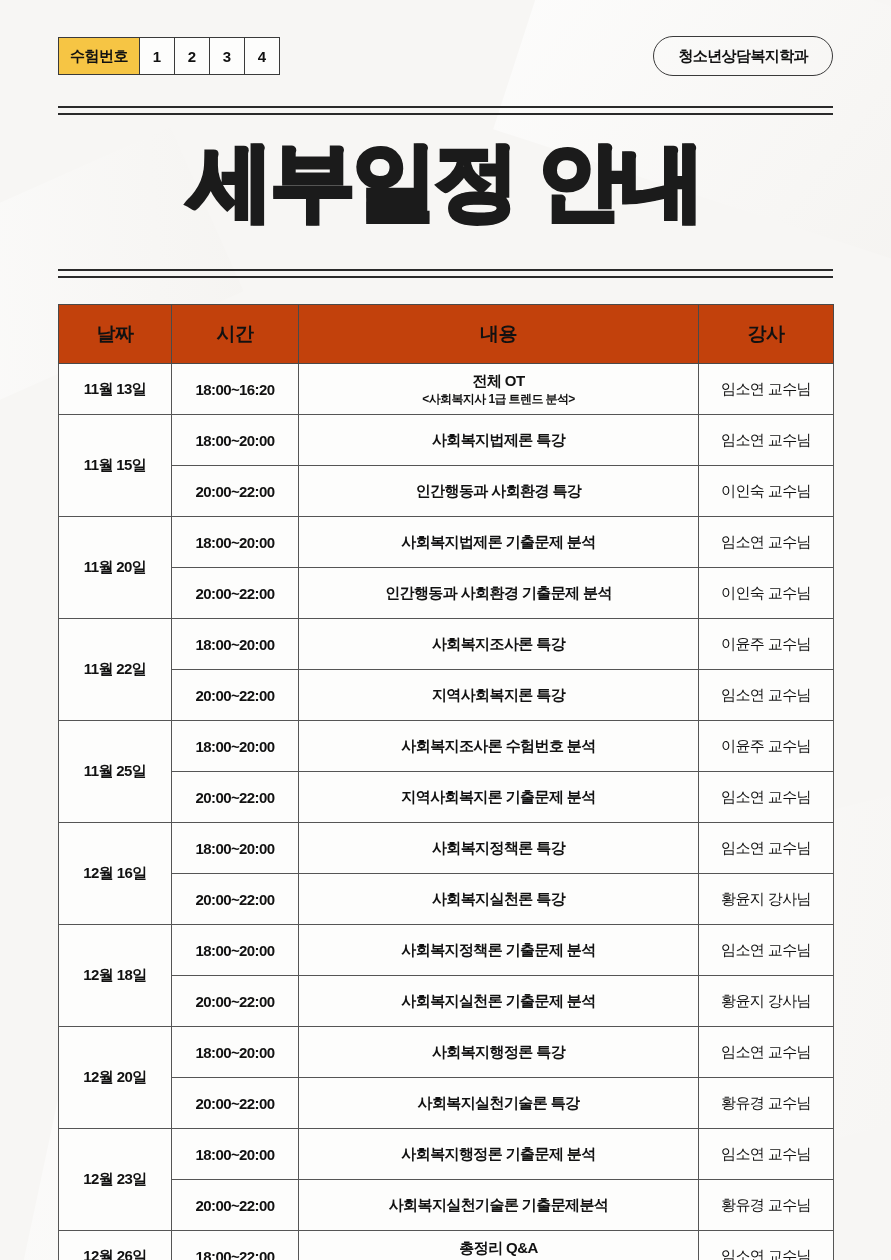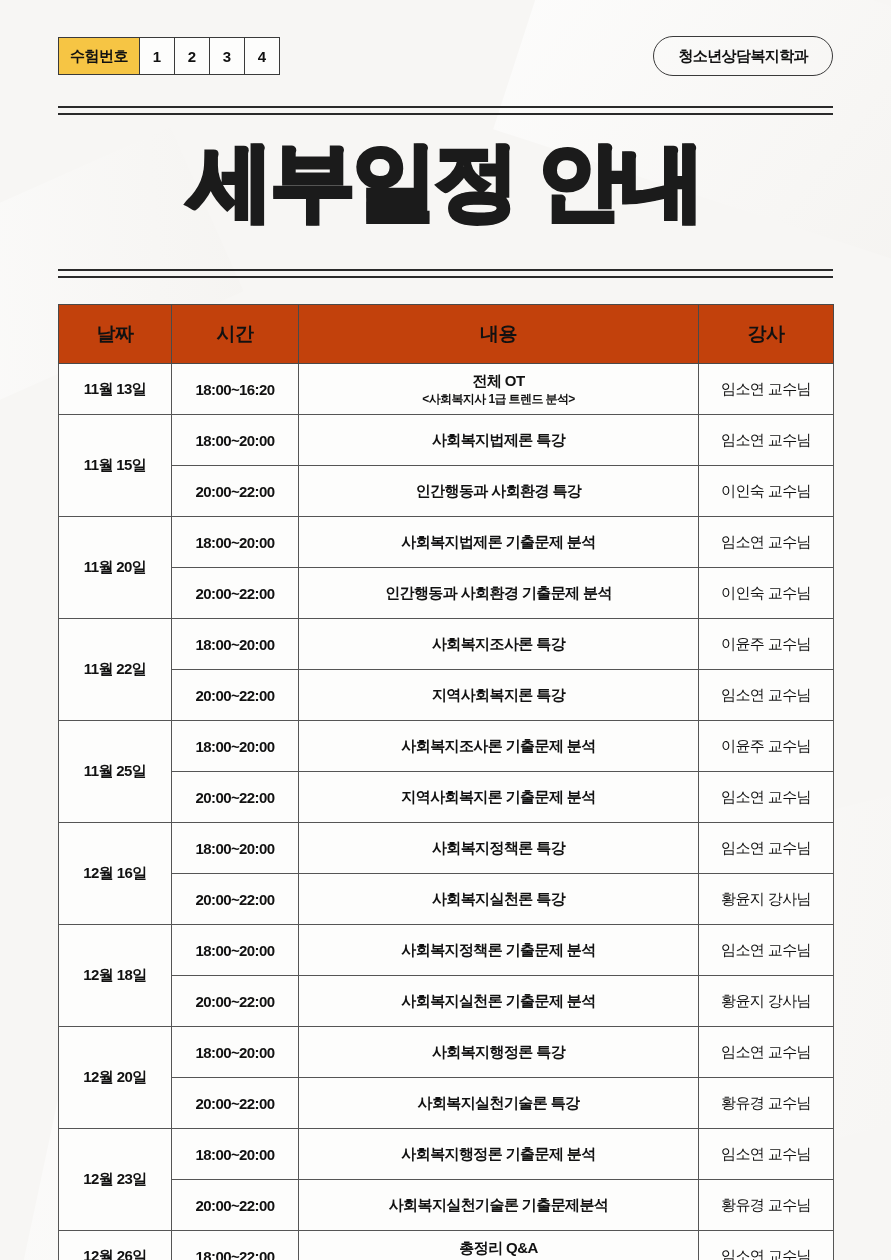--- a/index.html
+++ b/index.html
@@ -250,21 +250,21 @@
           <td class="inst">이윤주 교수님</td>
         </tr>
         <tr class="row row">
           <td class="time">20:00~22:00</td>
           <td class="topic"><span>지역사회복지론 특강</span></td>
           <td class="inst">임소연 교수님</td>
         </tr>
         <tr class="row row">
           <td class="date" rowspan="2">11월 25일</td>
           <td class="time">18:00~20:00</td>
-          <td class="topic"><span>사회복지조사론 기출문제 분석</span></td>
+          <td class="topic"><span>사회복지조사론 수험번호 분석</span></td>
           <td class="inst">이윤주 교수님</td>
         </tr>
         <tr class="row row">
           <td class="time">20:00~22:00</td>
           <td class="topic"><span>지역사회복지론 기출문제 분석</span></td>
           <td class="inst">임소연 교수님</td>
         </tr>
         <tr class="row row">
           <td class="date" rowspan="2">12월 16일</td>
           <td class="time">18:00~20:00</td>

